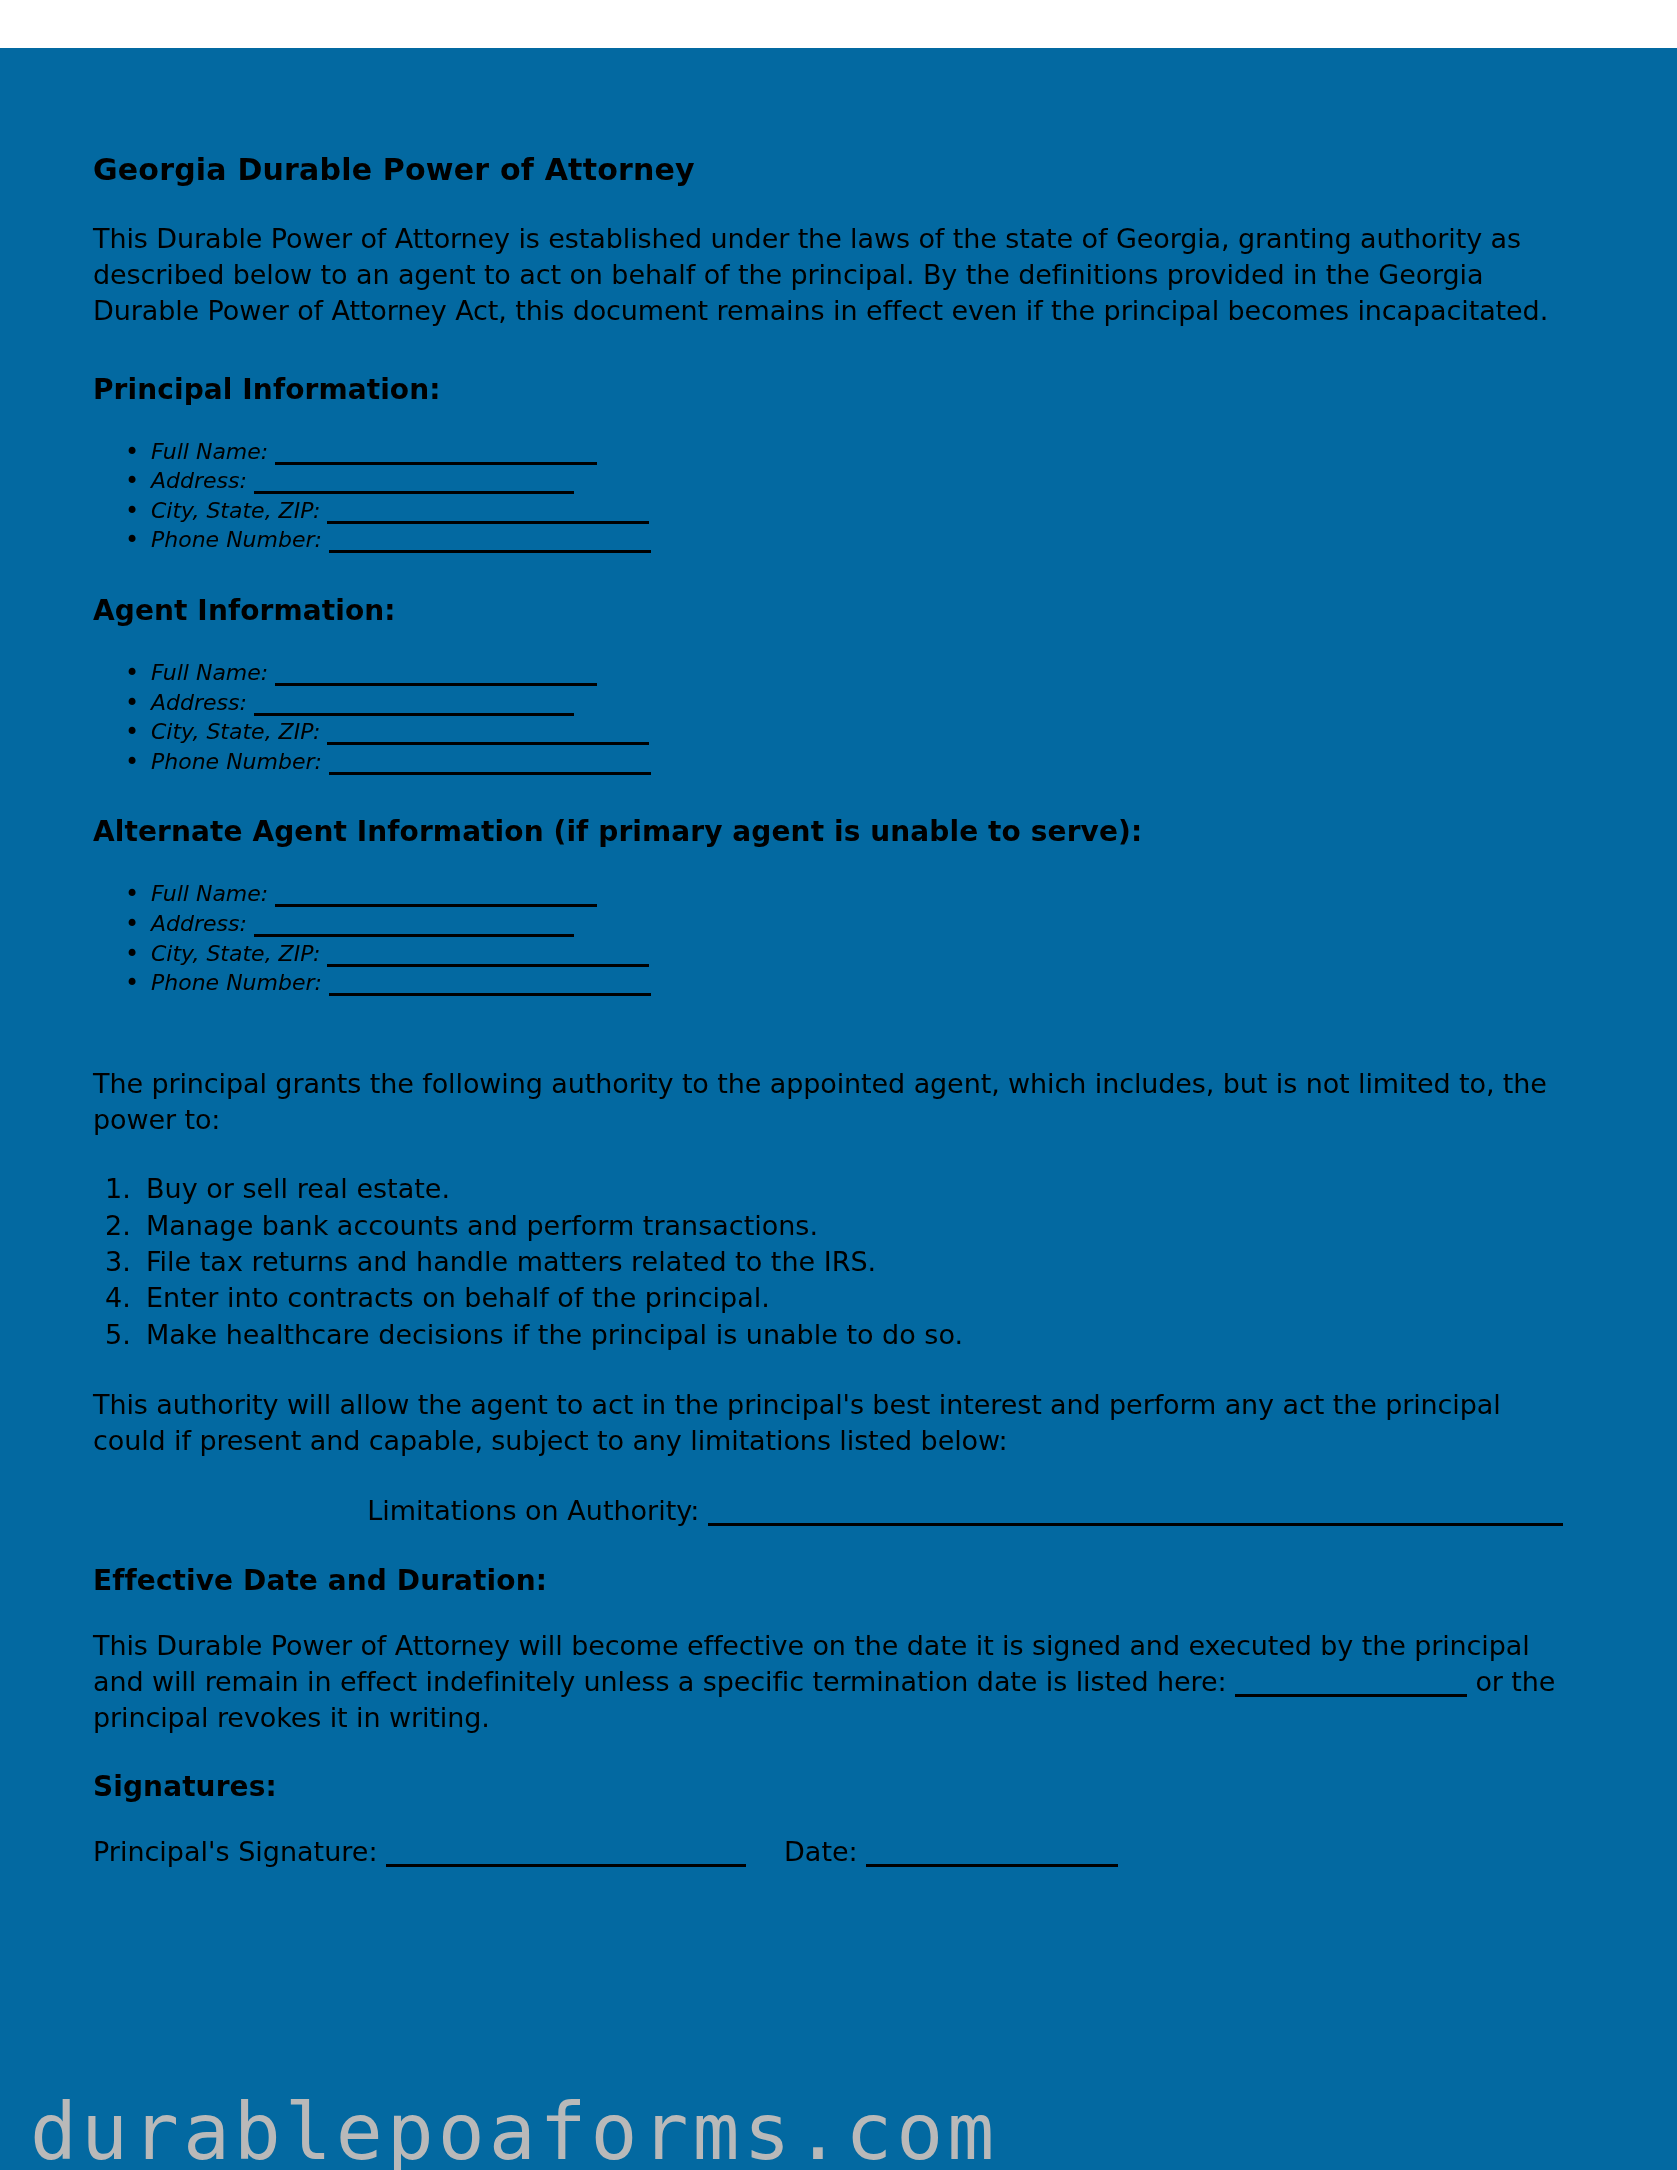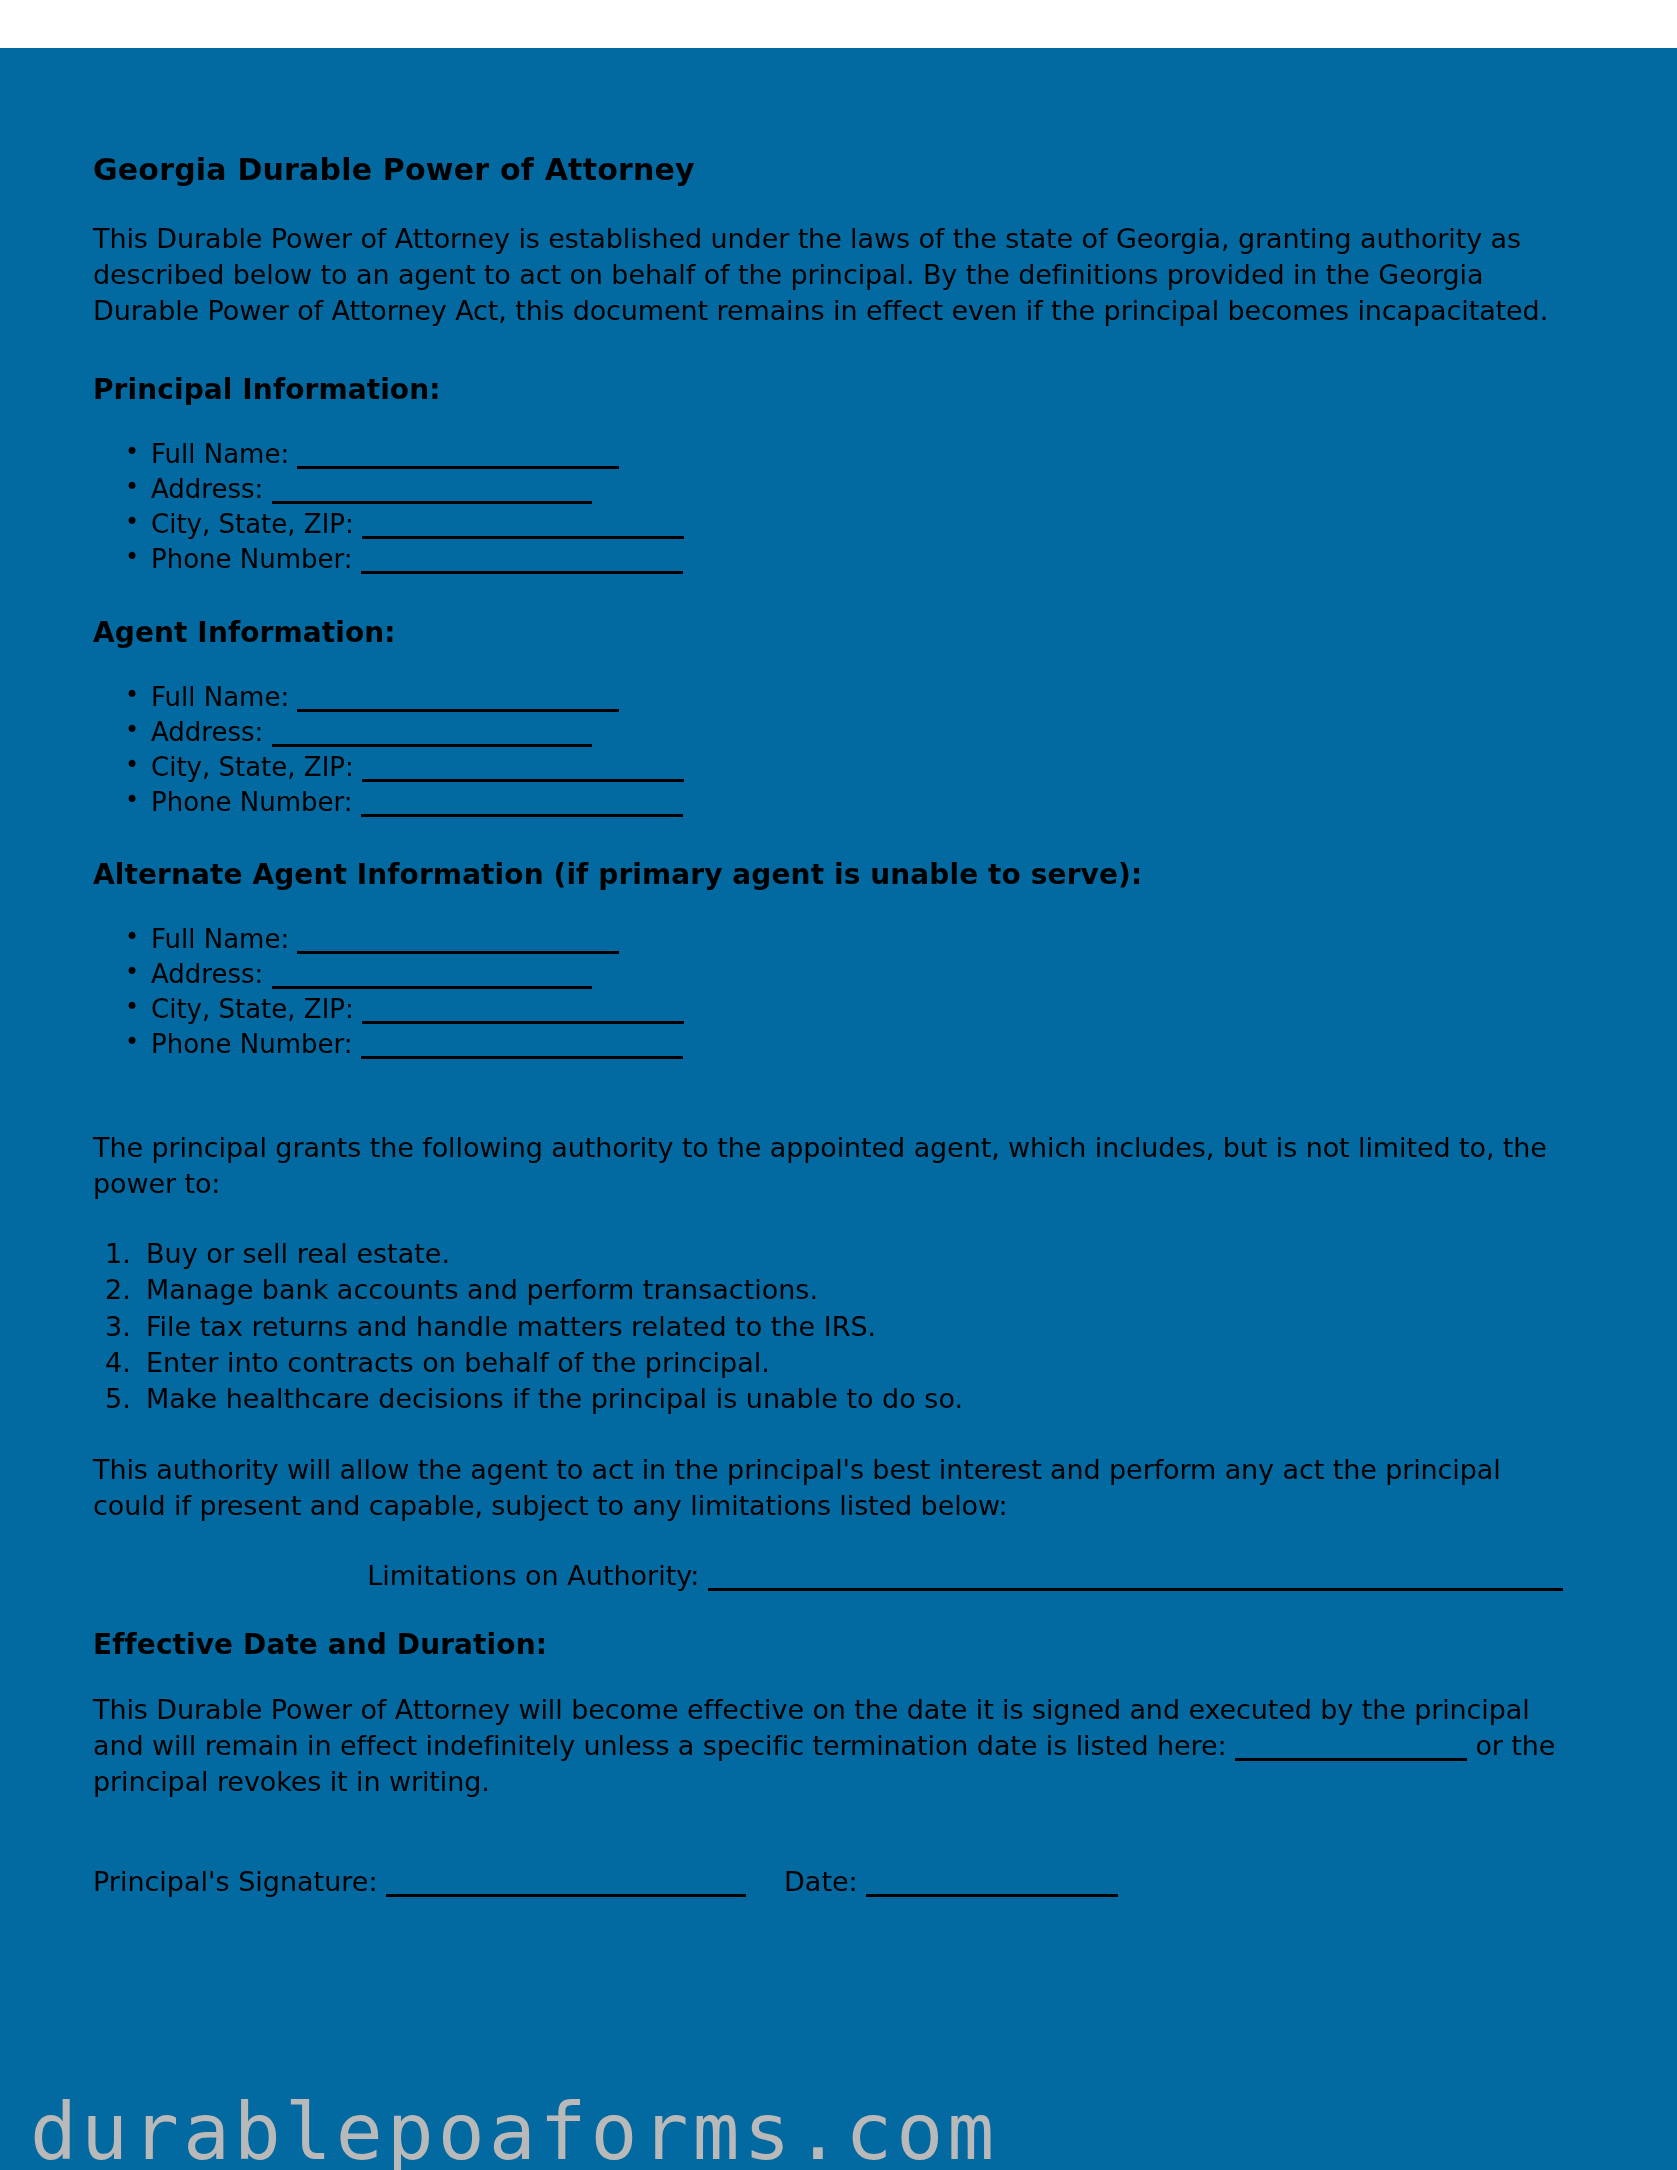--- a/index.html
+++ b/index.html
@@ -59,25 +59,26 @@
   .gap-after-heading { height: 30px; }
   .gap-after-list { height: 38px; }
   .gap-small { height: 34px; }
 
   ul.field-list {
     list-style: none;
     margin: 0;
     padding: 0;
   }
   ul.field-list li {
-    font-size: 26px;
+    font-size: 22px;
     line-height: 1.345;
     position: relative;
     padding-left: 58px;
     white-space: nowrap;
+    font-style: italic;
   }
   ul.field-list li::before {
     content: "\2022";
     position: absolute;
     left: 32px;
     top: -1px;
     font-size: 24px;
   }
 
   ol.power-list {
@@ -212,20 +213,21 @@
     <p class="inline-line"><span>Limitations on Authority:</span> <span class="blank b-limit"></span></p>
 
     <div class="gap-small"></div>
 
     <h2 class="section-heading">Effective Date and Duration:</h2>
     <div class="gap-after-heading"></div>
     <p class="body-text"><span>This Durable Power of Attorney will become effective on the date it is signed and executed by the principal and will remain in effect indefinitely unless a specific termination date is listed here:</span> <span class="blank b-listed"></span> <span>or the principal revokes it in writing.</span></p>
 
     <div class="gap-small"></div>
 
+    <h2 class="section-heading">Signatures:</h2>
     <div class="gap-after-heading"></div>
 
     <p class="sig-row"><span>Principal's Signature:</span> <span class="blank b-sig"></span><span class="spacer"></span><span>Date:</span> <span class="blank b-date"></span></p>
 
   </div>
 
   <div class="watermark">durablepoaforms.com</div>
 </div>
 
 </body></html>

